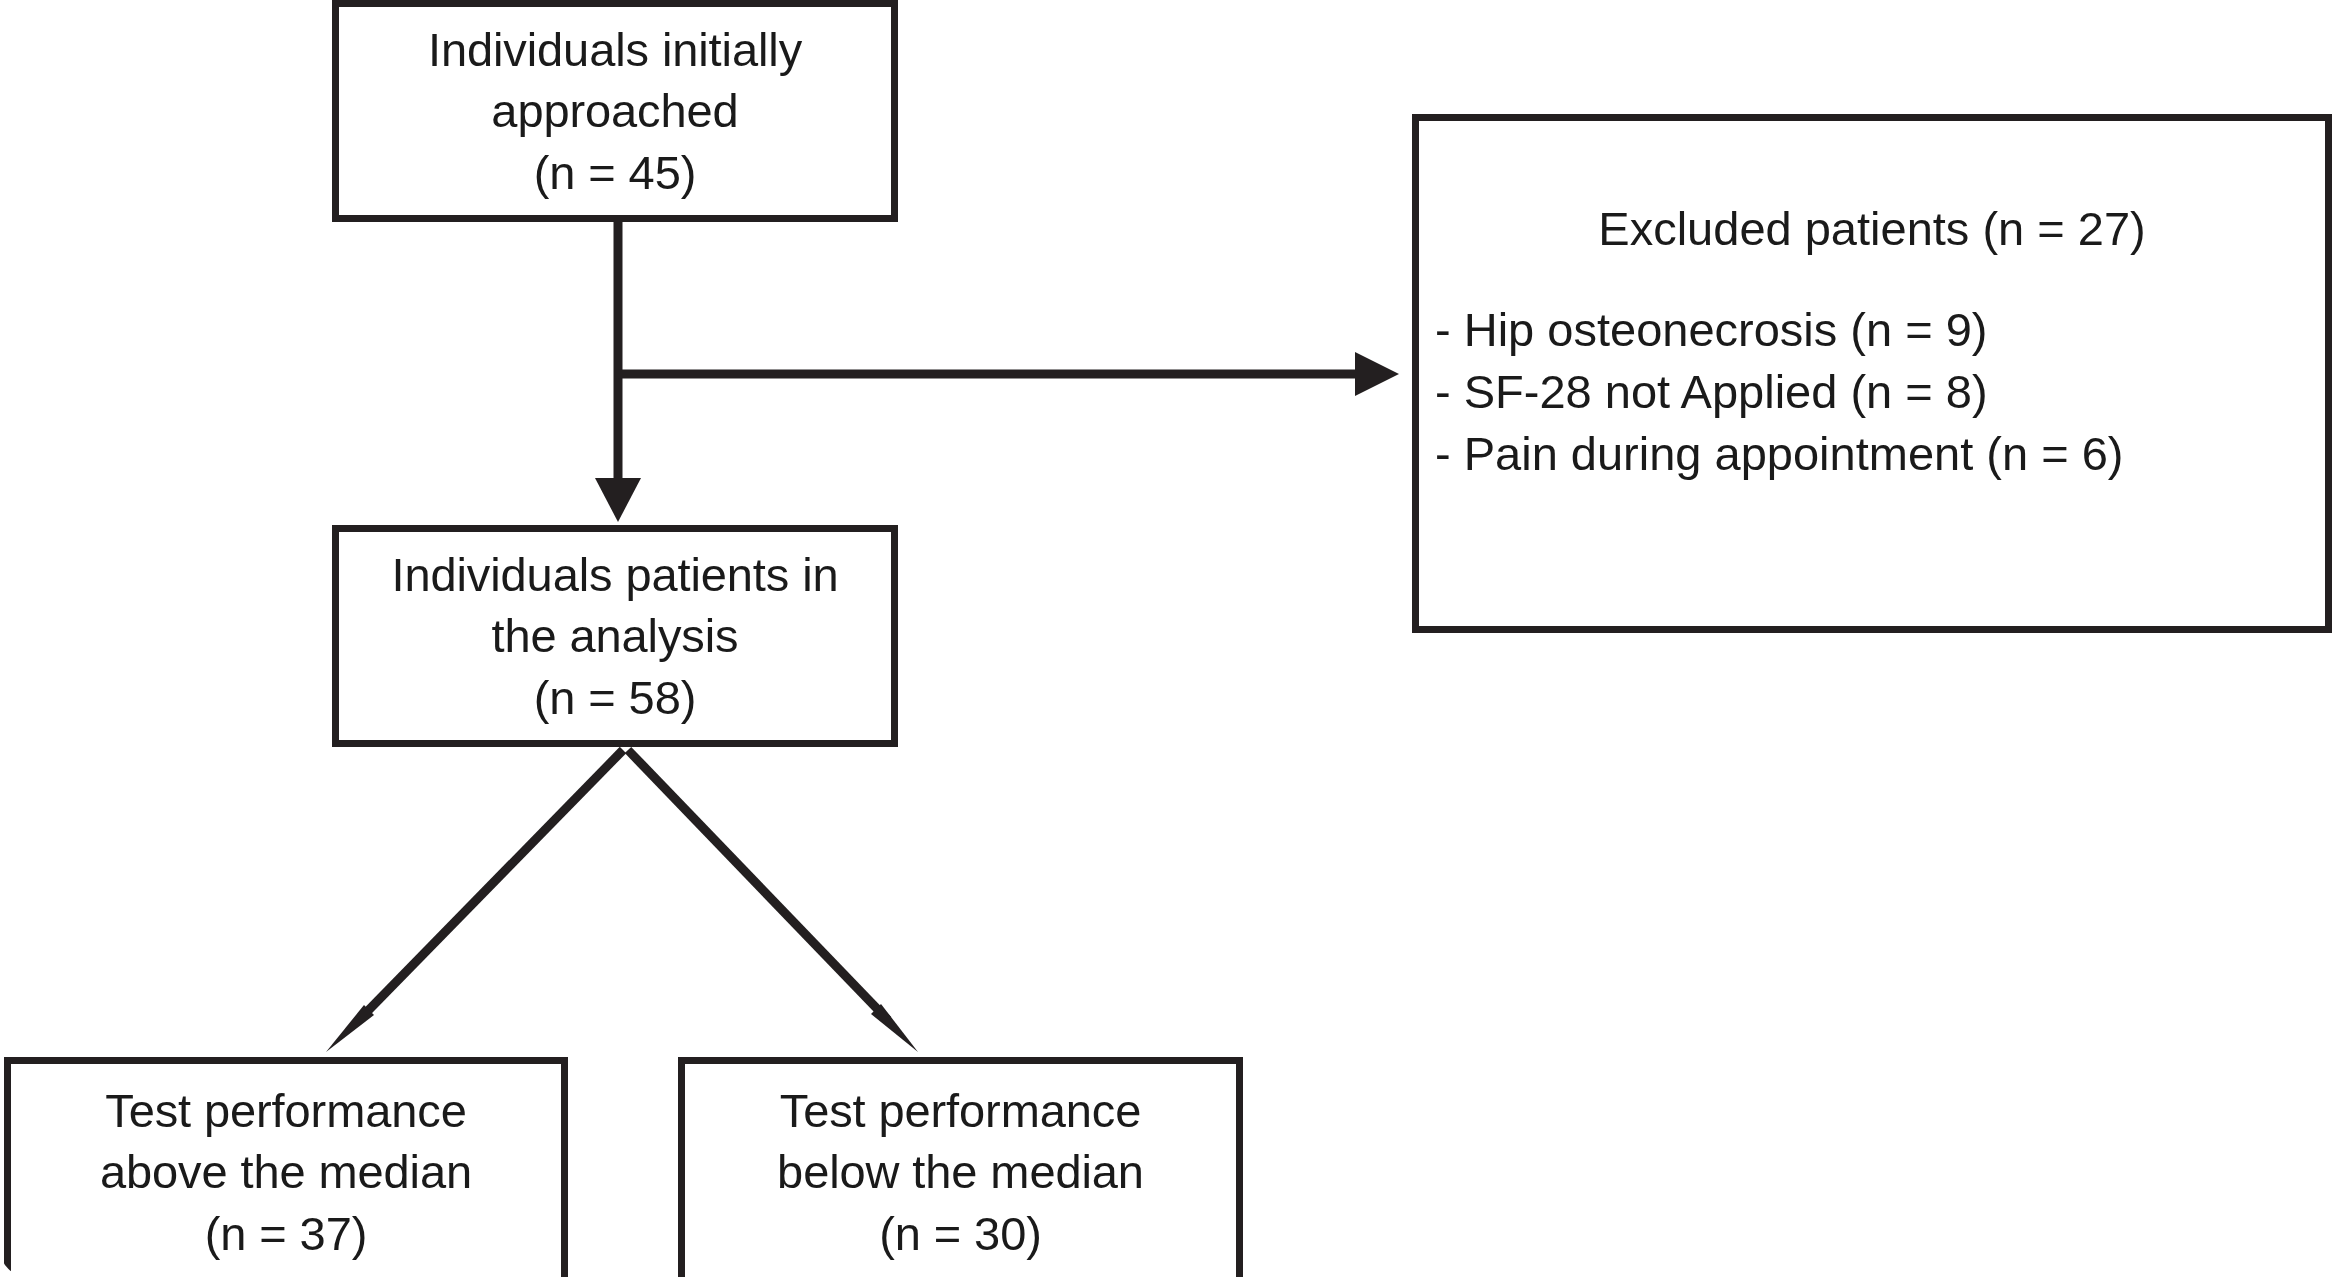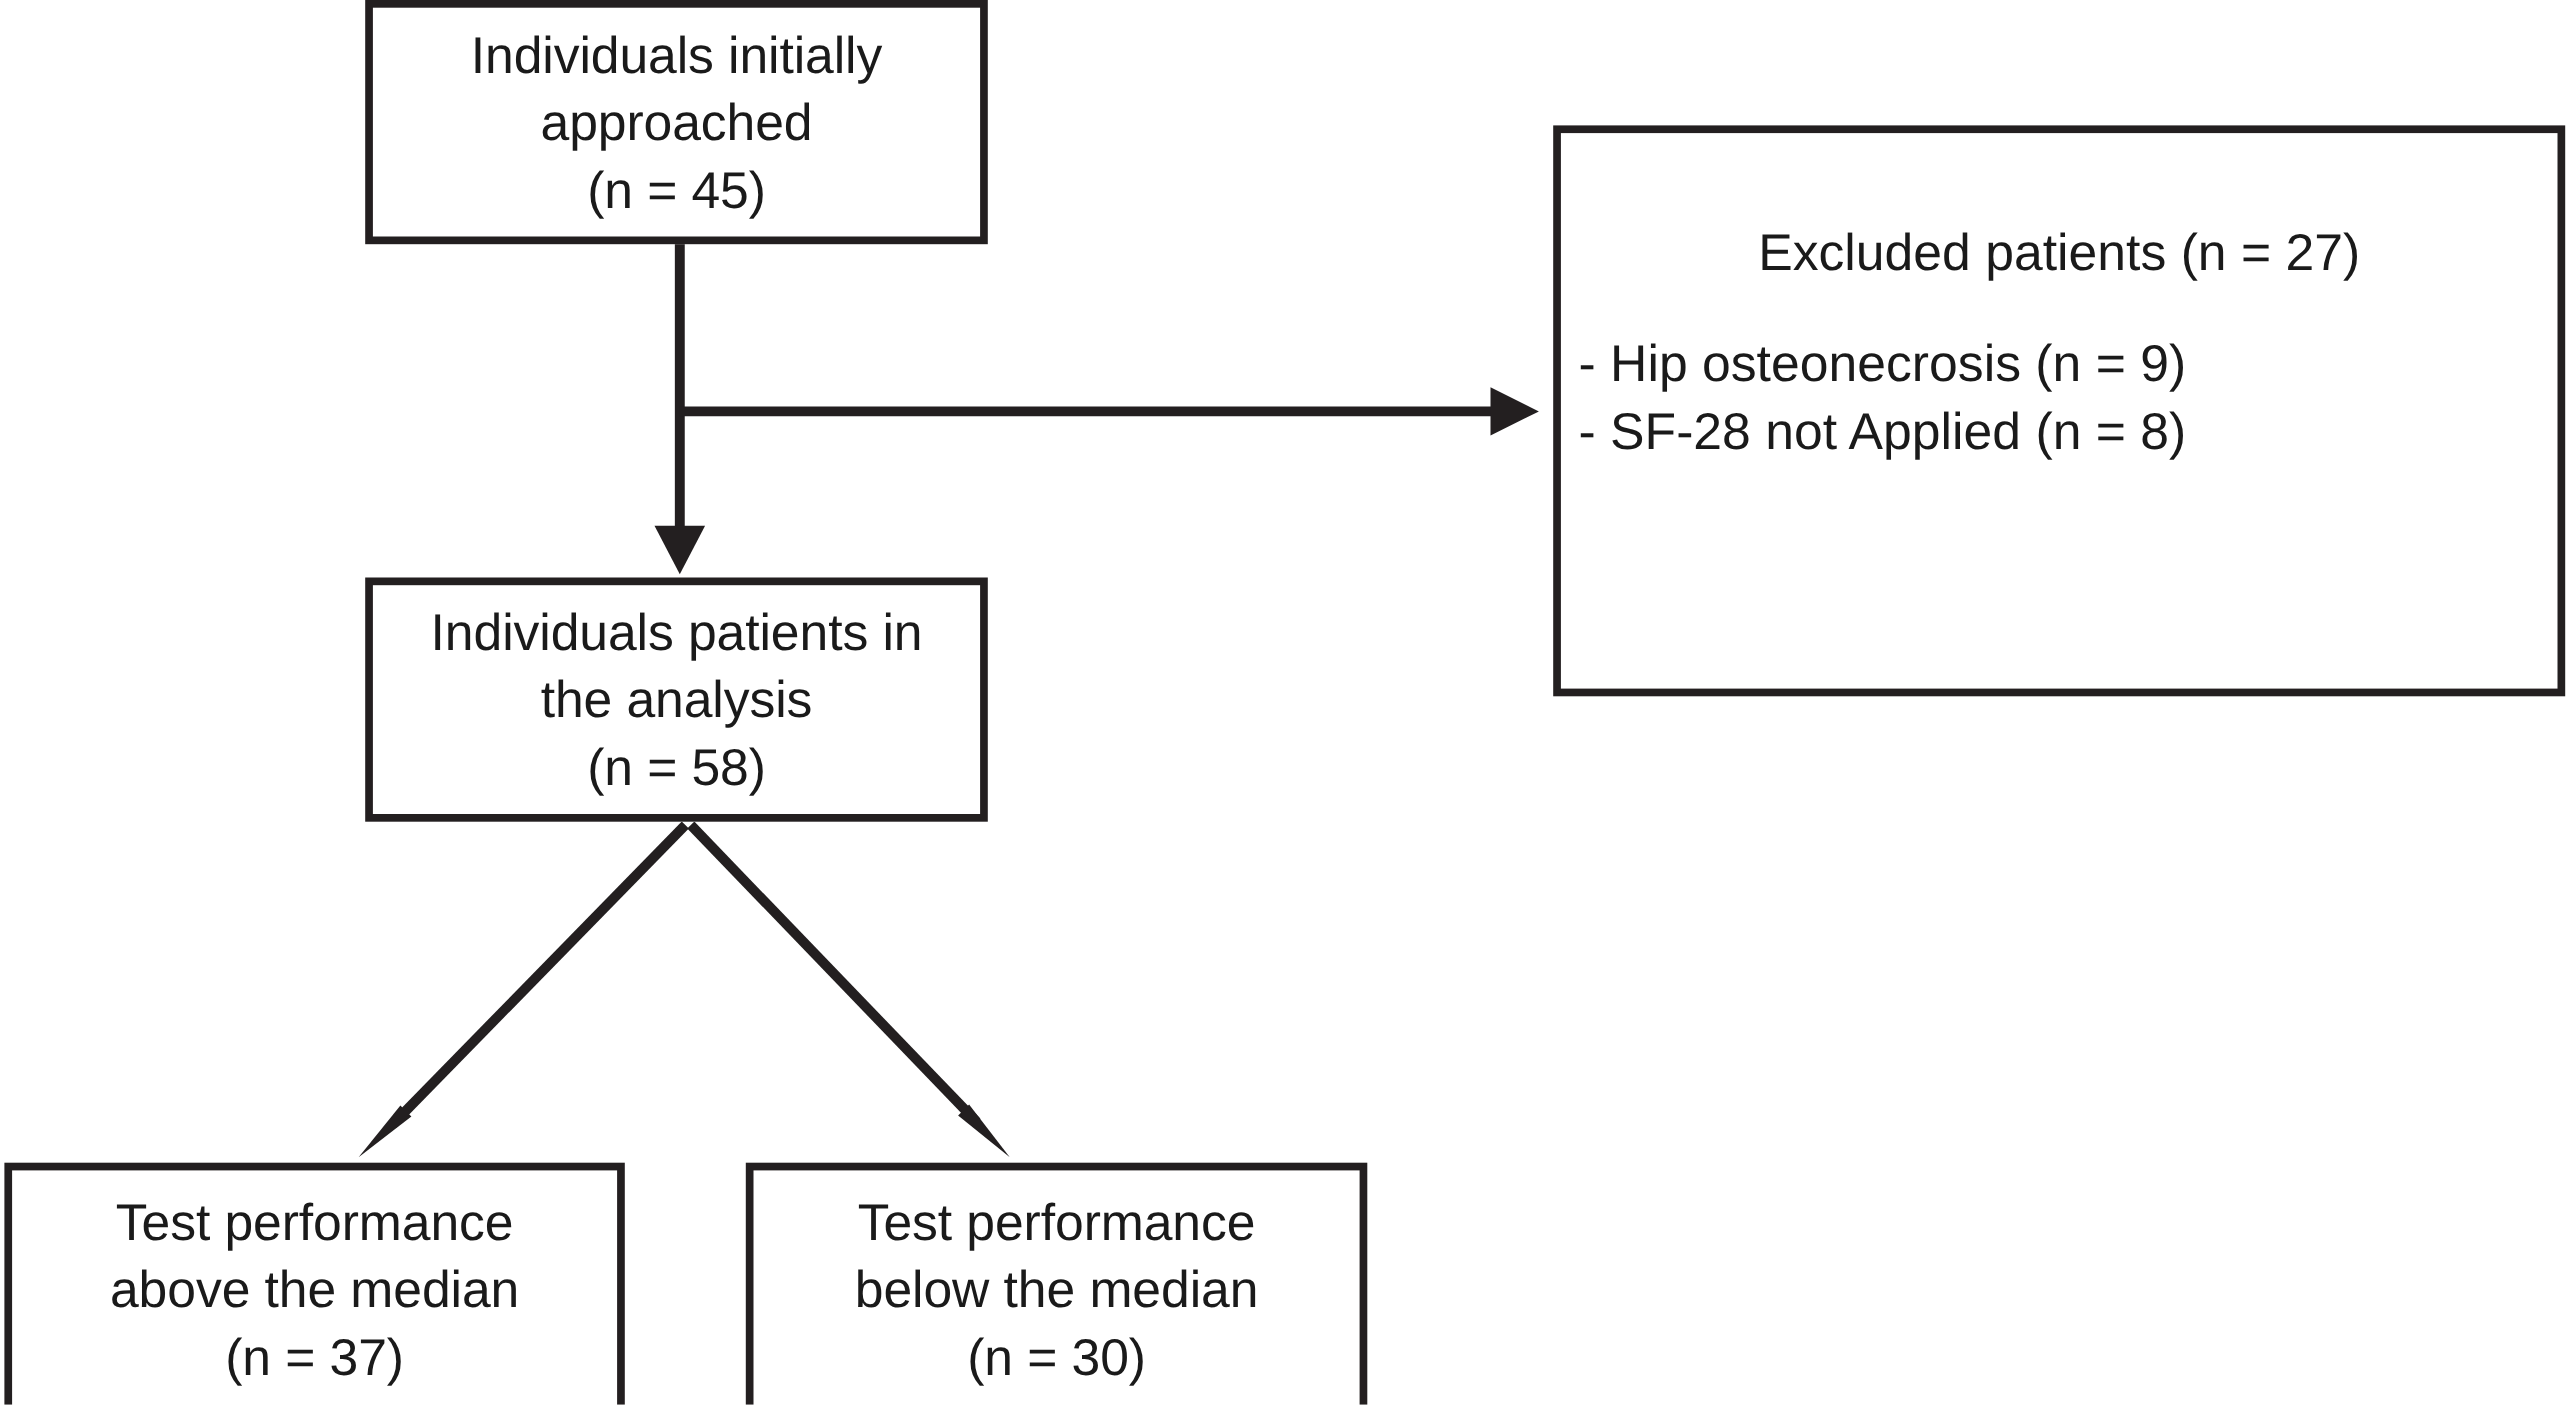--- a/index.html
+++ b/index.html
@@ -10,20 +10,21 @@
   body {
     font-family: "Liberation Sans", sans-serif;
     color: #1a1a1a;
   }
   #canvas {
     position: relative;
     width: 2338px;
     height: 1277px;
     background: #ffffff;
     overflow: hidden;
+    border-radius: 28px;
   }
   .flow-box {
     position: absolute;
     box-sizing: border-box;
     border: 7px solid #231f20;
     background: #ffffff;
     display: flex;
     flex-direction: column;
     align-items: center;
     justify-content: center;
@@ -125,20 +126,21 @@
     <span class="line">Individuals initially</span>
     <span class="line">approached</span>
     <span class="line">(n = 45)</span>
   </div>
 
   <div class="flow-box" id="box-excluded">
     <div class="excl-title">Excluded patients (n = 27)</div>
     <ul class="excl-list">
       <li>- Hip osteonecrosis (n = 9)</li>
       <li>- SF-28 not Applied (n = 8)</li>
+      <li>- Pain during appointment (n = 6)</li>
     </ul>
   </div>
 
   <div class="flow-box" id="box-included">
     <span class="line">Individuals patients in</span>
     <span class="line">the analysis</span>
     <span class="line">(n = 58)</span>
   </div>
 
   <div class="flow-box" id="box-above">

